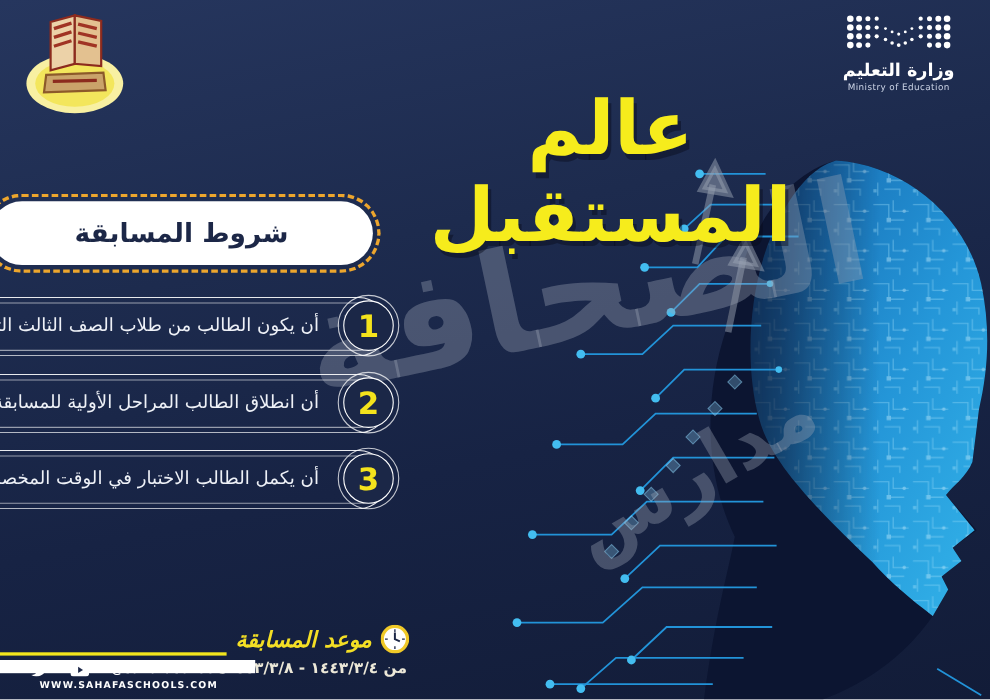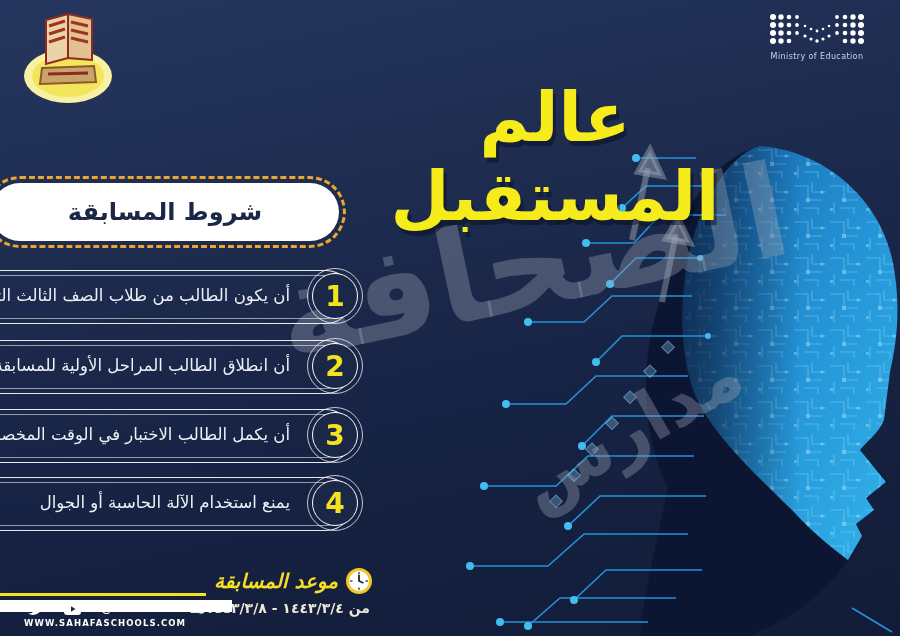--- a/index.html
+++ b/index.html
@@ -49,21 +49,21 @@
   .sched-head{position:absolute;top:568px;right:528px;display:flex;flex-direction:row;
     align-items:center;gap:8px;direction:rtl;}
   .sched-head .lbl{color:#f4df25;font-size:20px;font-weight:bold;font-style:italic;}
   .sched-date{position:absolute;top:600px;right:530px;color:#ece8d8;font-size:14px;
     font-weight:bold;direction:rtl;}
   
   .yline{position:absolute;left:0;top:593px;width:206px;height:3px;background:#f2e51d;}
   .wbar{position:absolute;left:0;top:600px;width:232px;height:12px;background:#fff;}
   .social{position:absolute;left:28px;top:602px;display:flex;align-items:center;gap:20px;}
   .handle{color:#fff;font-size:11px;font-weight:bold;letter-spacing:.5px;}
-  .website{position:absolute;left:24px;top:618px;color:#fff;font-size:8.5px;
+  .website{position:absolute;left:36px;top:618px;color:#fff;font-size:8.5px;
     font-weight:bold;letter-spacing:1.1px;}
 </style>
 </head>
 <body>
 
 <div class="poster">
 
   <svg class="head-art" viewBox="0 0 900 636" width="900" height="636">
     <defs>
       <linearGradient id="hg" x1="0" y1="0" x2="1" y2="1">
@@ -204,20 +204,21 @@
             <circle cx="94" cy="15" r="3"></circle>
           <circle cx="70" cy="23" r="1.9"></circle>
             <circle cx="78" cy="23" r="2.3"></circle>
             <circle cx="86" cy="23" r="2.7"></circle>
             <circle cx="94" cy="23" r="3"></circle>
           <circle cx="78" cy="31" r="2.3"></circle>
             <circle cx="86" cy="31" r="2.7"></circle>
             <circle cx="94" cy="31" r="3"></circle>
         </g>
       </svg>
+      <div class="moe-ar">وزارة التعليم</div>
       <div class="moe-en">Ministry of Education</div>
     </div>
 
     <div class="main-title">عالم المستقبل</div>
 
     <div class="pill-wrap">
       <div class="pill">
           <span>شروط المسابقة</span>
         </div>
     </div>
@@ -226,24 +227,20 @@
       <div class="txt">أن يكون الطالب من طلاب الصف الثالث الثانوي</div>
       <div class="num">1</div>
     </div>
     <div class="bar b2">
       <div class="txt">أن انطلاق الطالب المراحل الأولية للمسابقة</div>
       <div class="num">2</div>
     </div>
     <div class="bar b3">
       <div class="txt">أن يكمل الطالب الاختبار في الوقت المخصص له</div>
       <div class="num">3</div>
-    </div>
-    <div class="bar b4">
-      <div class="txt">يمنع استخدام الآلة الحاسبة أو الجوال</div>
-      <div class="num">4</div>
     </div>
 
     <div class="sched-head">
       <svg width="26" height="26" viewBox="0 0 26 26">
         <circle cx="13" cy="13" r="11.5" fill="#fff" stroke="#f0c928" stroke-width="3"></circle>
         <g stroke="#1c2747" stroke-width="1.2">
           <line x1="13" y1="4" x2="13" y2="6.5"></line>
             <line x1="13" y1="19.5" x2="13" y2="22"></line>
           <line x1="4" y1="13" x2="6.5" y2="13"></line>
             <line x1="19.5" y1="13" x2="22" y2="13"></line>

